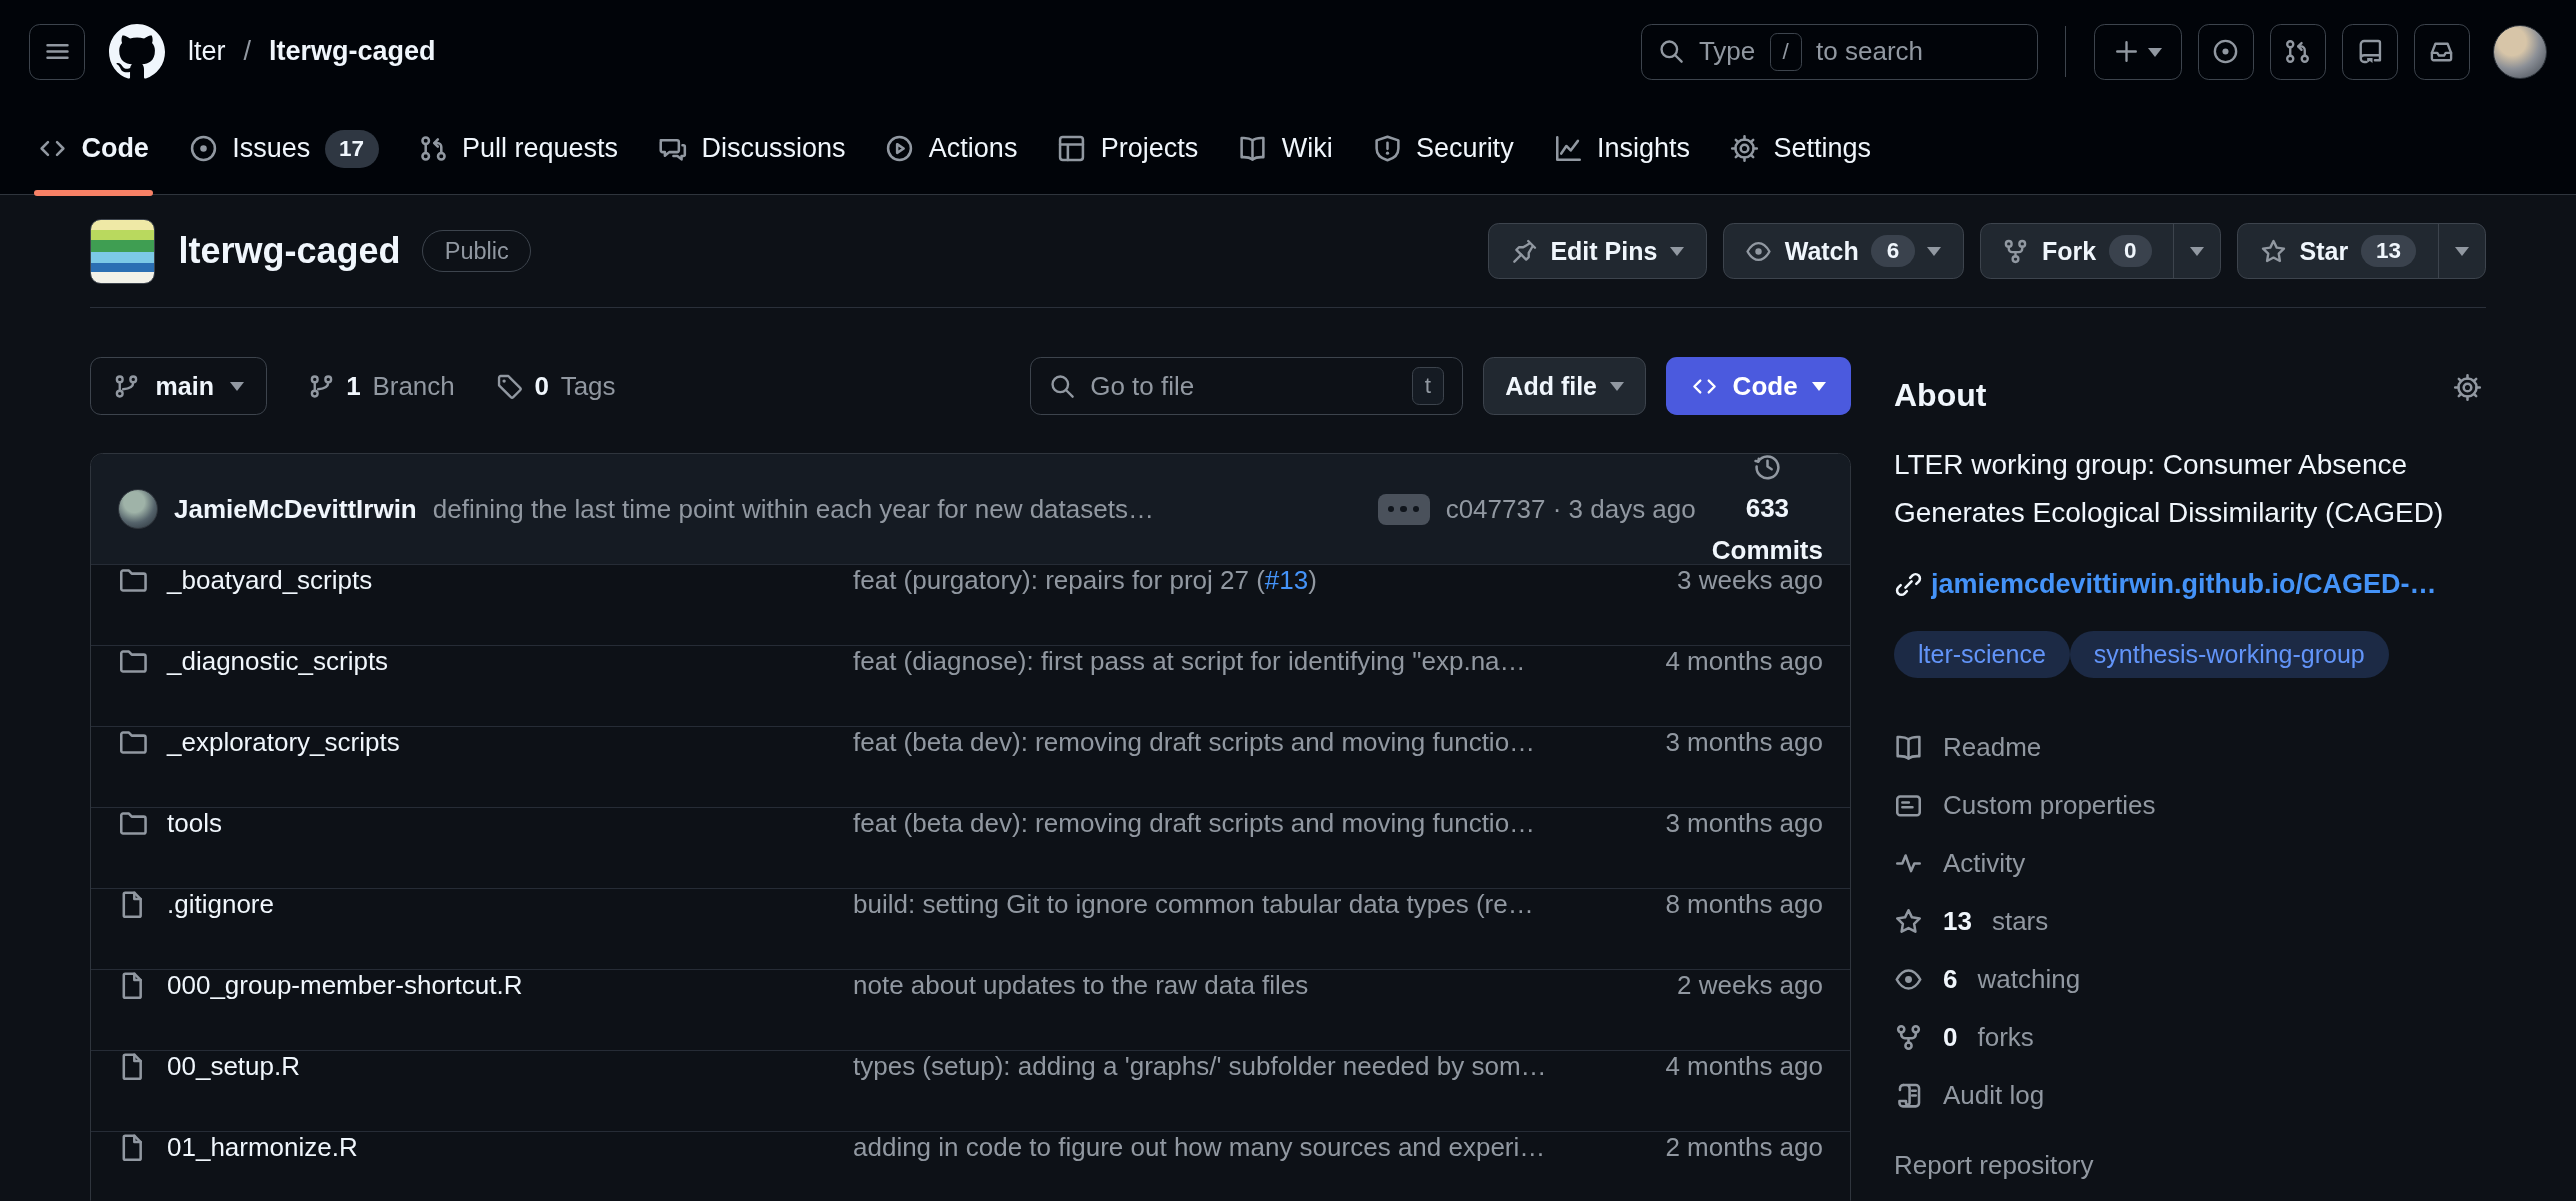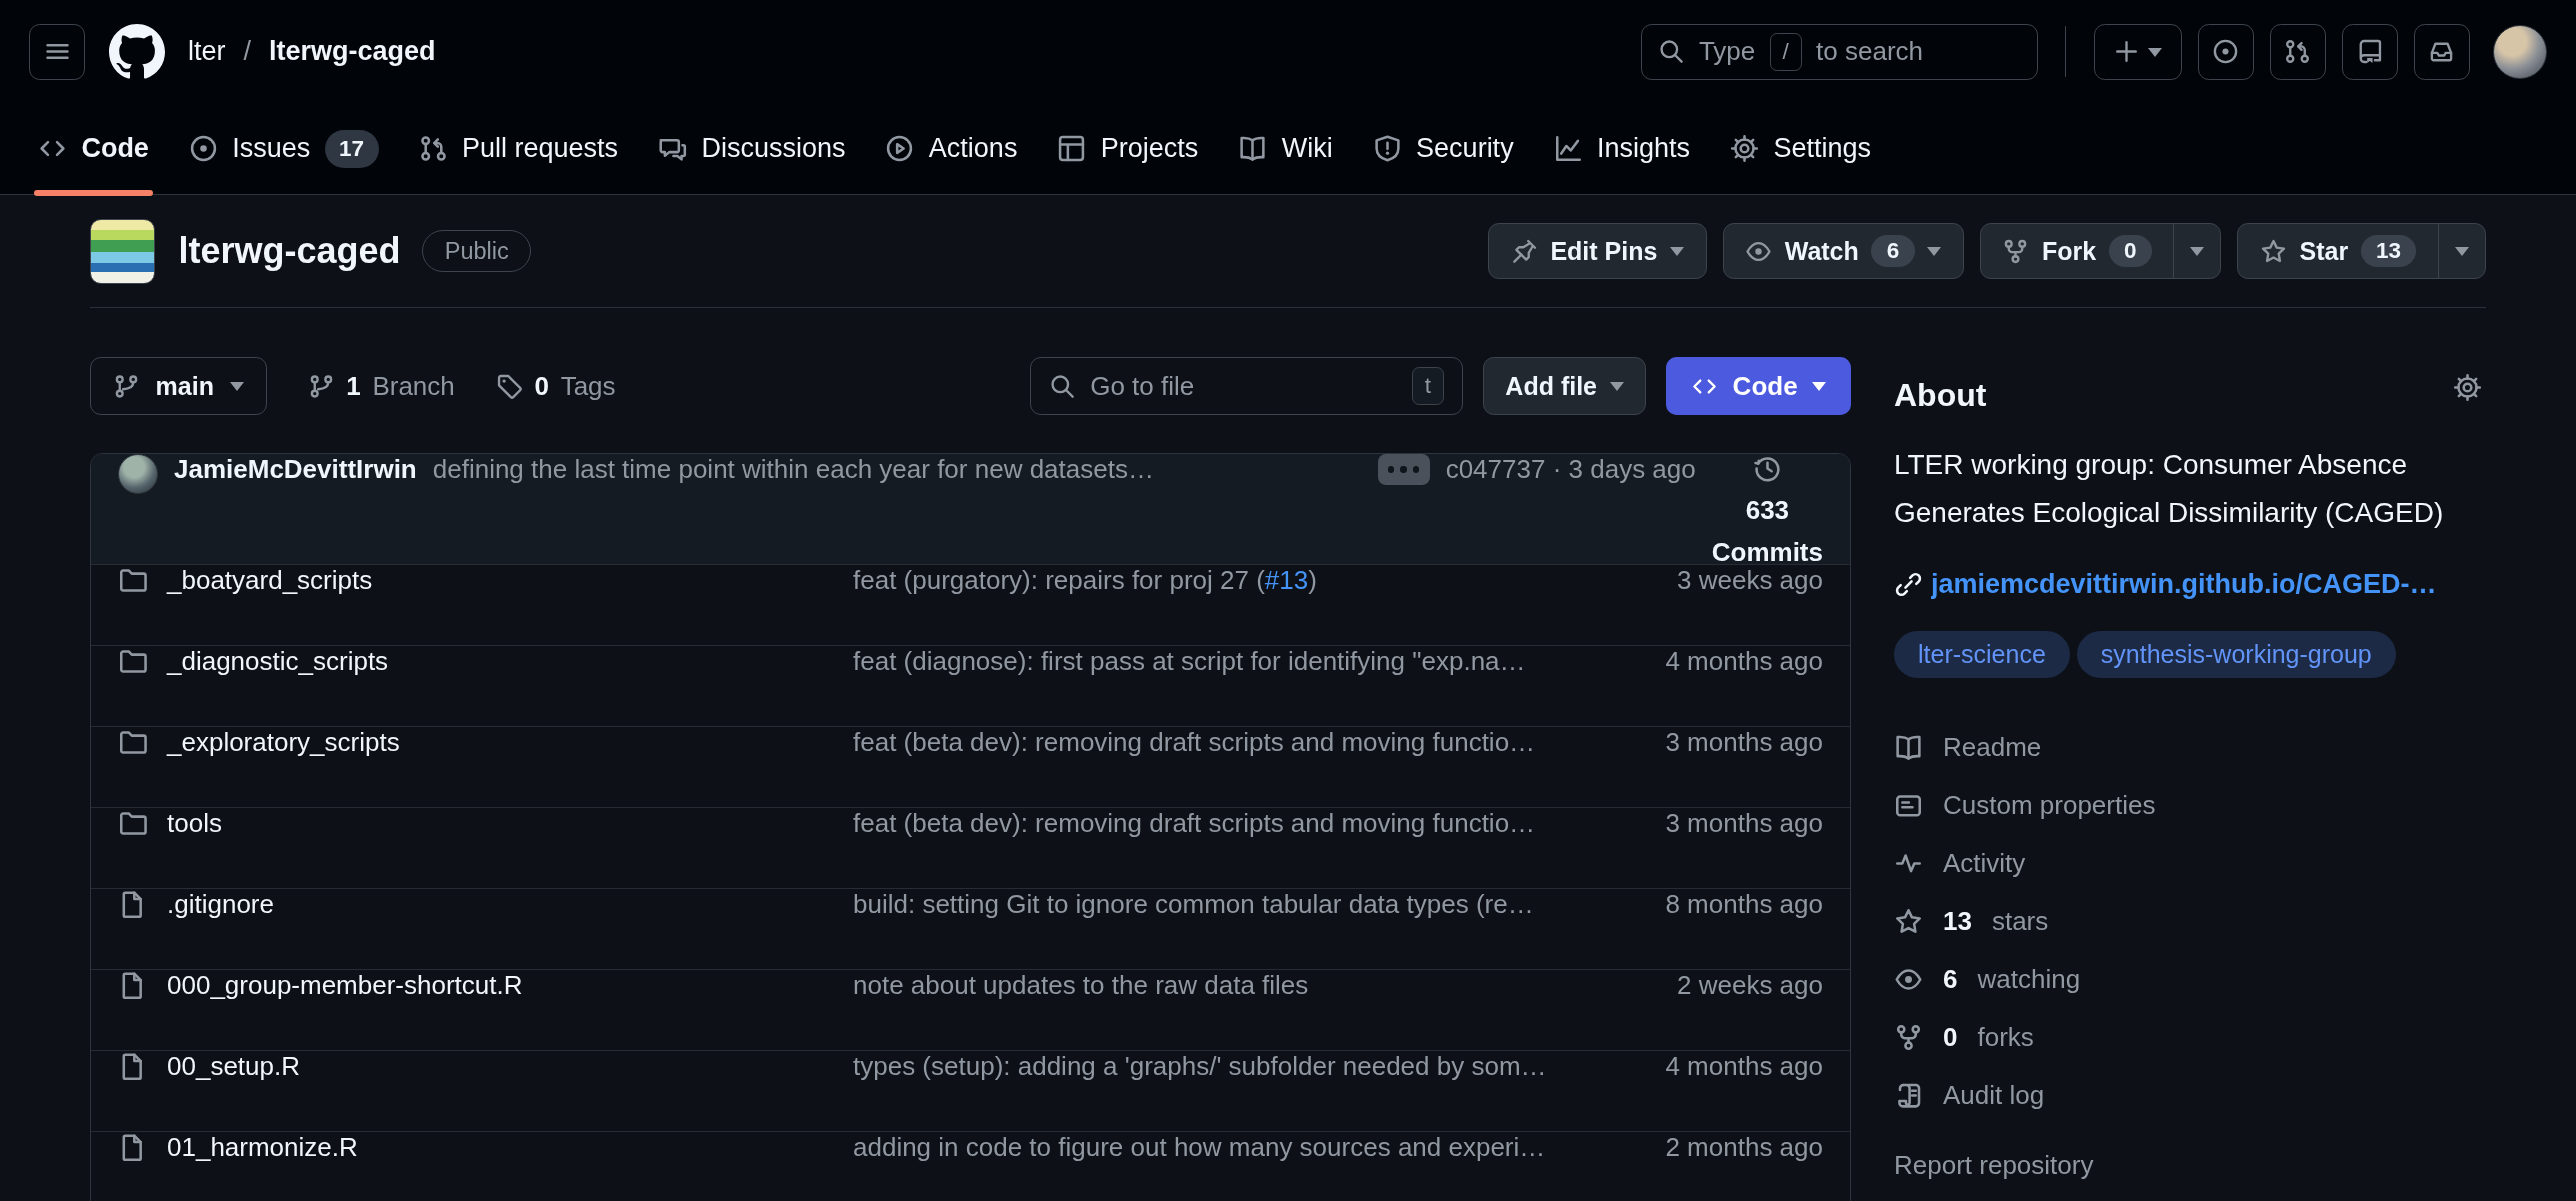--- a/index.html
+++ b/index.html
@@ -64,21 +64,21 @@
   .meta b { color: #f0f6fc; font-weight: 700; }
   .tb-right { margin-left: auto; display: flex; gap: 20px; align-items: center; }
   .goto { width: 433px; height: 58px; border: 1.8px solid var(--border, #3d444d); border-radius: 10.8px; display: flex; align-items: center; gap: 14.4px; padding: 0 18px; color: #9198a1; font-size: 26px; cursor: text; }
   .goto .keycap { margin-left: auto; background: #151b23; }
   .addfile { height: 58px; }
   .codebtn { height: 58px; background: var(--code_button_bg, #4b5ade); border-radius: 10.8px; border: none; display: flex; align-items: center; gap: 14.4px; padding: 0 25px; color: #ffffff; font-size: 26px; font-weight: 700; cursor: pointer; }
   .codebtn .ic, .codebtn .caret { color: #fff; }
 
   
   .filebox { margin-top: 38px; border: 1.8px solid #2f353d; border-radius: 12.6px; overflow: hidden; background: var(--page_bg, #0d1117); }
-  .commitrow { background: var(--panel_bg, #151b23); height: 110px; display: flex; padding: 0 27px; font-size: 26px; gap: 16px; }
+  .commitrow { background: var(--panel_bg, #151b23); height: 110px; display: flex; align-items: center; padding: 0 27px; font-size: 26px; gap: 16px; }
   .cavatar { width: 40px; height: 40px; border-radius: 50%; flex: none;
     background: radial-gradient(circle at 40% 32%, #9fb3a8 0 30%, #55636b 60%, #232b33 100%); border: 0.9px solid #30363d; }
   .cauthor { font-weight: 700; white-space: nowrap; cursor: pointer; }
   .cmsg { color: #9198a1; flex: 1; min-width: 0; white-space: nowrap; overflow: hidden; text-overflow: ellipsis; cursor: pointer; }
   .kebab { width: 52px; height: 31px; border-radius: 8px; background: #4a515b; display: flex; gap: 6.3px; align-items: center; justify-content: center; cursor: pointer; flex: none; }
   .kebab i { width: 6.3px; height: 6.3px; border-radius: 50%; background: #10151c; }
   .cmeta { color: #9198a1; white-space: nowrap; cursor: pointer; }
   .ccount { display: flex; gap: 11.7px; align-items: center; font-weight: 700; white-space: nowrap; cursor: pointer; flex-direction: column; }
   .ccount .ic { color: #9198a1; }
 
@@ -92,21 +92,21 @@
   .fdate { width: 230px; text-align: right; color: #9198a1; white-space: nowrap; flex: none; }
 
   
   .about { width: 592px; flex: none; padding-top: 69px; position: relative; }
   .about-title { font-size: 32px; font-weight: 700; }
   .about-gear { position: absolute; right: 3.6px; top: 65px; color: #9198a1; cursor: pointer; }
   .about-desc { margin-top: 27px; font-size: 28px; line-height: 48px; color: #f0f6fc; }
   .about-link { margin-top: 32px; display: flex; gap: 8px; align-items: center; font-size: 27px; font-weight: 700; color: var(--link_blue, #4493f8); cursor: pointer; }
   .about-link .ic { color: #f0f6fc; }
   .about-link span { white-space: nowrap; overflow: hidden; text-overflow: ellipsis; }
-  .topics { margin-top: 31px; display: flex; gap: 7px; flex-wrap: wrap; }
+  .topics { margin-top: 31px; display: flex; gap: 0; flex-wrap: wrap; }
   .topic { background: var(--topic_bg, #1c2a45); color: var(--topic_text, #6294f8); border-radius: 901px; padding: 9px 24px; font-size: 25px; cursor: pointer; white-space: nowrap; }
   .about-list { margin-top: 40px; display: flex; flex-direction: column; }
   .aitem { height: 58px; display: flex; align-items: center; gap: 20px; color: #9198a1; font-size: 26px; cursor: pointer; }
   .aitem b { color: #f0f6fc; font-weight: 700; }
   .report { margin-top: 12.6px; }
 </style>
 </head>
 <body>
 
 <header class="topbar">

